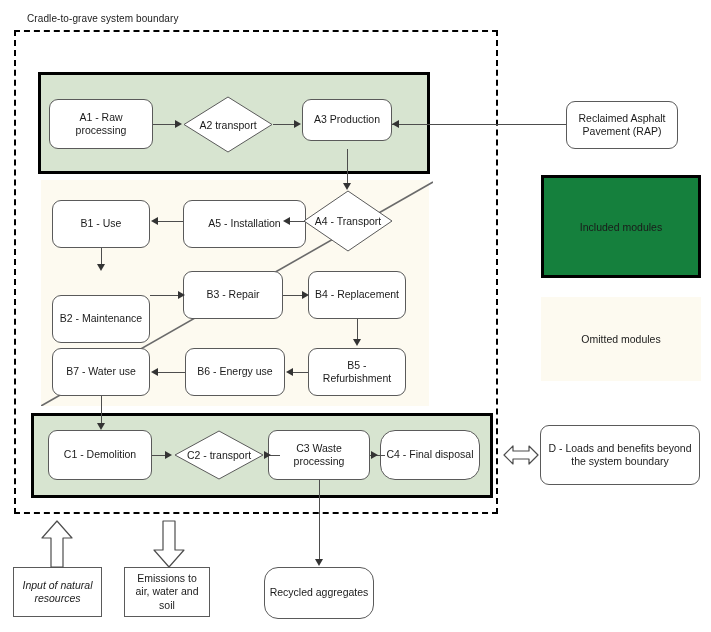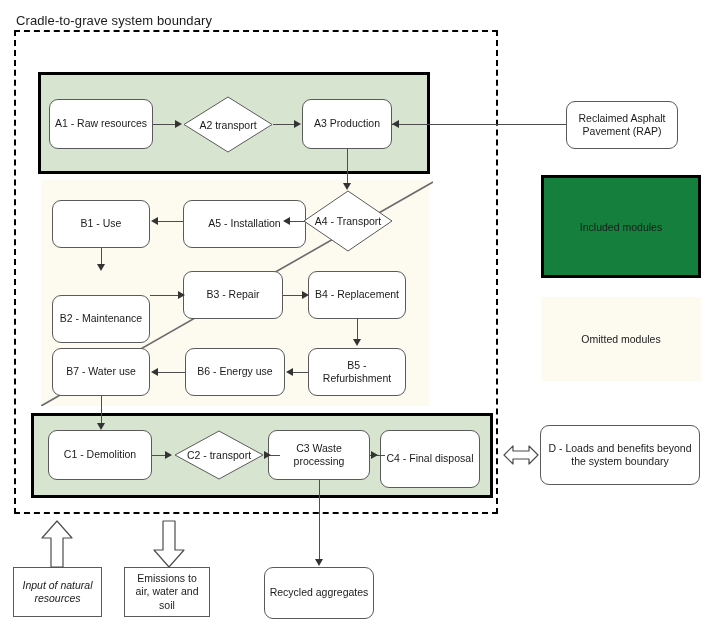--- a/index.html
+++ b/index.html
@@ -22,22 +22,22 @@
   .abs { position: absolute; box-sizing: border-box; }
 
   
   .sys-boundary {
     left: 14px; top: 30px;
     width: 484px; height: 484px;
     border: 2px dashed #000000;
     background: transparent;
   }
   .sys-label {
-    left: 16px; top: 13px;
-    font-size: 13px;
+    left: 27px; top: 13px;
+    font-size: 10px;
     color: #1a1a1a;
     white-space: nowrap;
     letter-spacing: .1px;
   }
 
   
   .band-included {
     background: #d7e4d0;
     border: 3px solid #000000;
   }
@@ -133,37 +133,37 @@
 <body>
 
 <div id="canvas">
 
   <div class="abs sys-label">Cradle-to-grave system boundary</div>
   <div class="abs sys-boundary"></div>
 
   <div class="abs band-included band-a"></div>
 
   <div class="abs node" style="left:49px;top:99px;width:104px;height:50px;">
-    <span>A1 - Raw resources</span>
+    <span>A1 - Raw processing</span>
   </div>
 
   <div class="abs line-h" style="left:153px;top:124px;width:26px;"></div>
   <div class="abs arrow arrow-r" style="left:175px;top:120px;"></div>
 
   <div class="abs diamond-wrap" style="left:183px;top:96px;width:90px;height:57px;">
     <svg class="diamond-shape" viewBox="0 0 90 57" preserveAspectRatio="none">
       <polygon points="45,1 89,28.5 45,56 1,28.5" fill="#ffffff" stroke="#5a5a5a" stroke-width="1"></polygon>
     </svg>
     <span class="diamond-label">A2 transport</span>
   </div>
 
   <div class="abs line-h" style="left:273px;top:124px;width:26px;"></div>
   <div class="abs arrow arrow-r" style="left:294px;top:120px;"></div>
 
-  <div class="abs node" style="left:302px;top:99px;width:90px;height:50px;">
+  <div class="abs node" style="left:302px;top:99px;width:90px;height:42px;">
     <span>A3 Production</span>
   </div>
 
   <div class="abs line-h" style="left:392px;top:124px;width:174px;"></div>
   <div class="abs arrow arrow-l" style="left:392px;top:120px;"></div>
 
   <div class="abs node" style="left:566px;top:101px;width:112px;height:48px;">
     <span>Reclaimed Asphalt Pavement (RAP)</span>
   </div>
 
@@ -261,28 +261,28 @@
   <div class="abs line-h" style="left:264px;top:455px;width:16px;"></div>
   <div class="abs arrow arrow-r" style="left:264px;top:451px;"></div>
 
   <div class="abs node" style="left:268px;top:430px;width:102px;height:50px;">
     <span>C3 Waste processing</span>
   </div>
 
   <div class="abs line-h" style="left:370px;top:455px;width:15px;"></div>
   <div class="abs arrow arrow-r" style="left:371px;top:451px;"></div>
 
-  <div class="abs node" style="left:380px;top:430px;width:100px;height:58px;">
+  <div class="abs node" style="left:380px;top:430px;width:100px;height:50px;border-radius:15px;">
     <span>C4 - Final disposal</span>
   </div>
 
   <div class="abs line-v" style="left:319px;top:480px;height:84px;"></div>
   <div class="abs arrow arrow-d" style="left:315px;top:559px;"></div>
 
-  <div class="abs node" style="left:264px;top:567px;width:110px;height:52px;">
+  <div class="abs node" style="left:264px;top:567px;width:110px;height:52px;border-radius:14px;">
     <span>Recycled aggregates</span>
   </div>
 
   <svg class="abs block-arrow" style="left:503px;top:442px;width:36px;height:26px;" viewBox="0 0 36 26">
     <polygon points="1,13 10,4 10,9 26,9 26,4 35,13 26,22 26,17 10,17 10,22" fill="#ffffff" stroke="#4d4d4d" stroke-width="1.2" stroke-linejoin="round"></polygon>
   </svg>
 
   <div class="abs node" style="left:540px;top:425px;width:160px;height:60px;justify-content:flex-end;">
     <span>D - Loads and benefits beyond the system boundary</span>
   </div>

